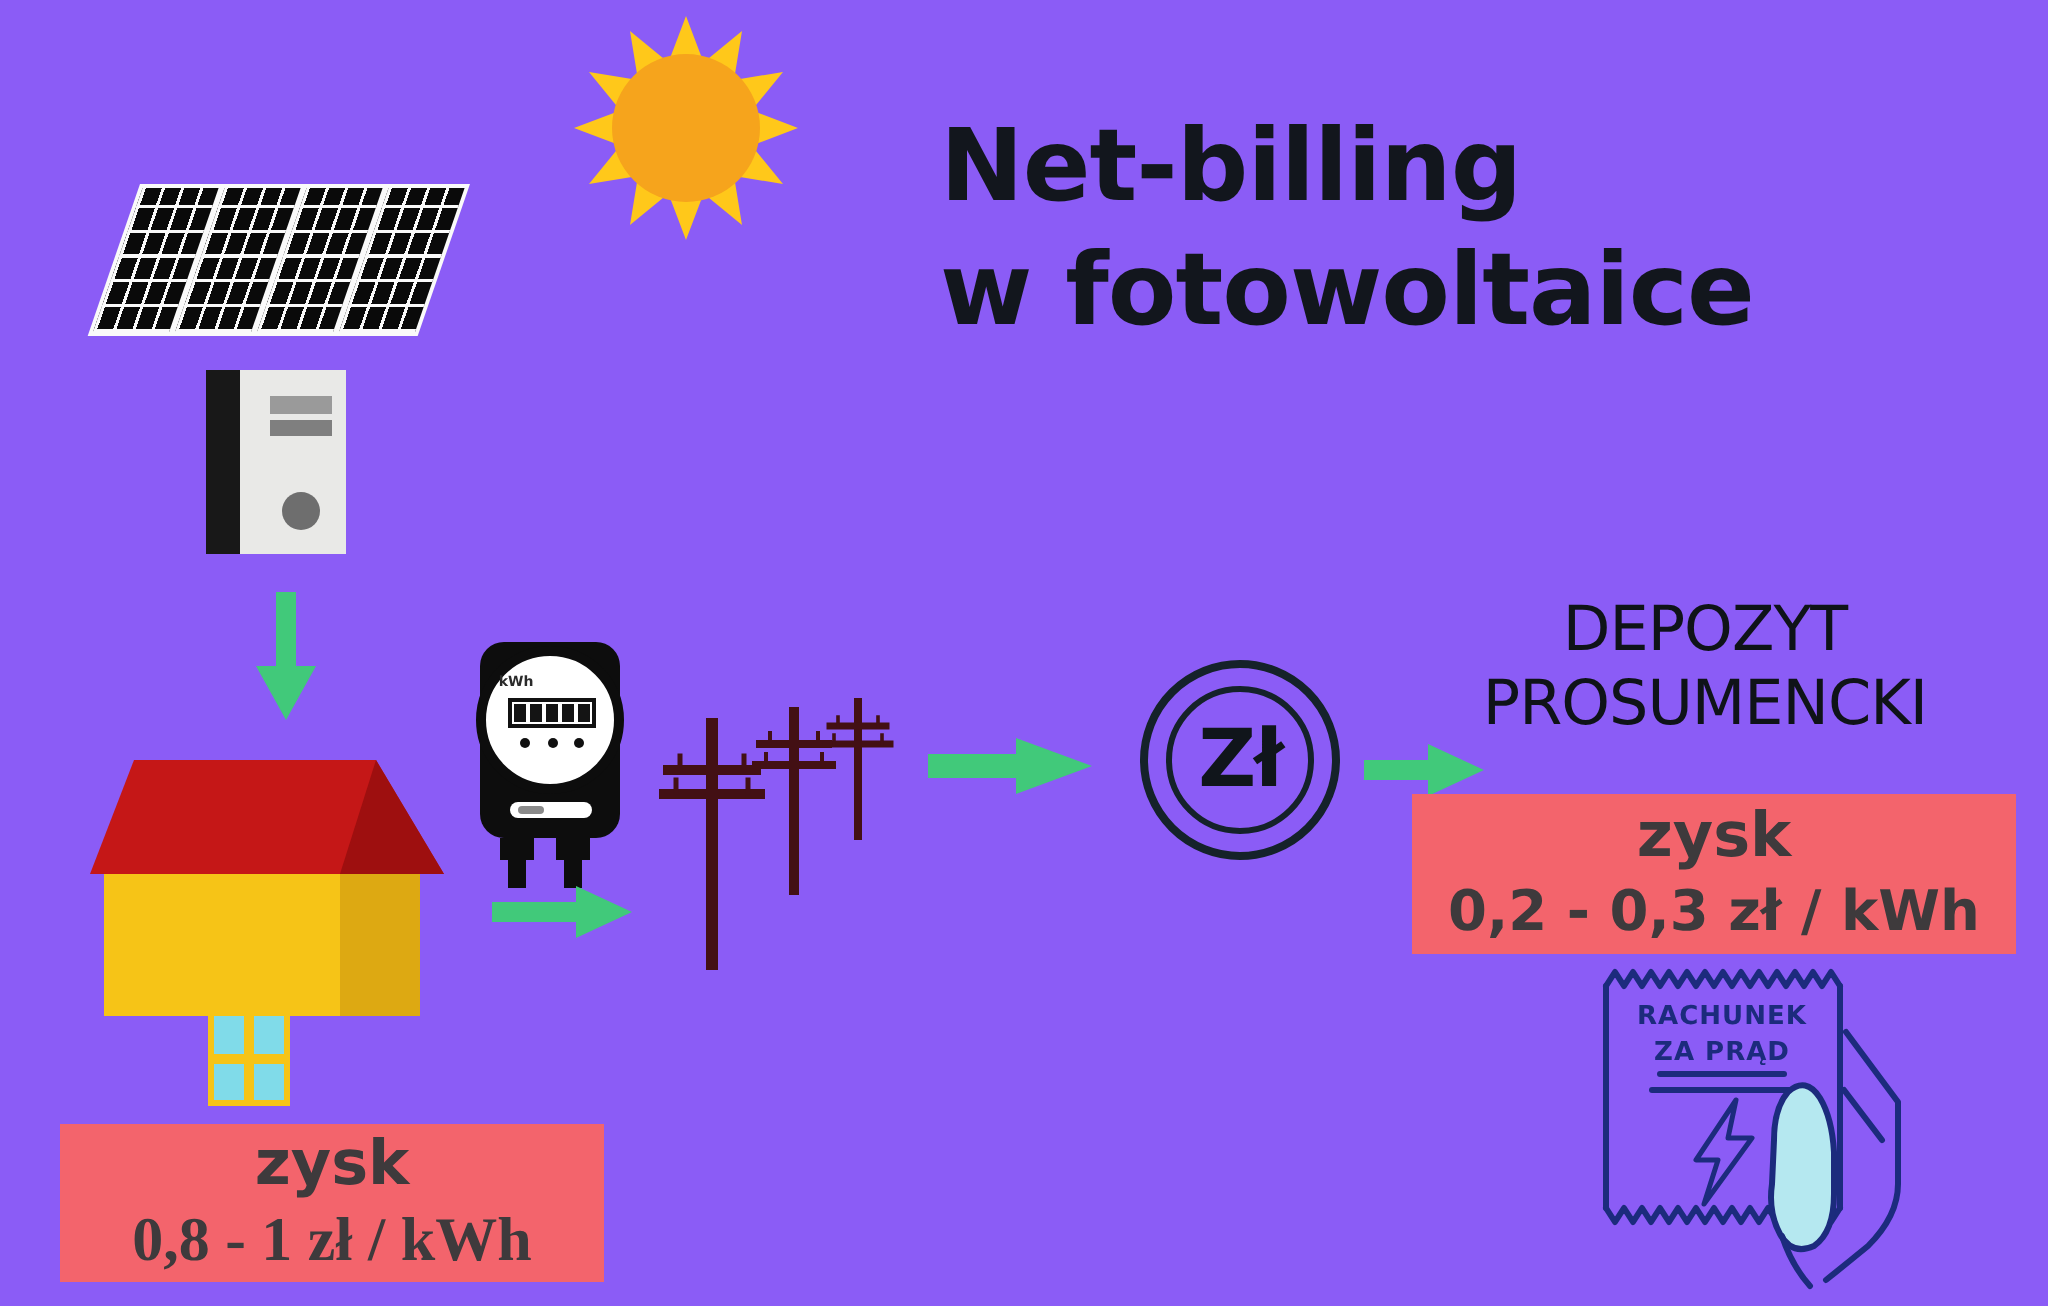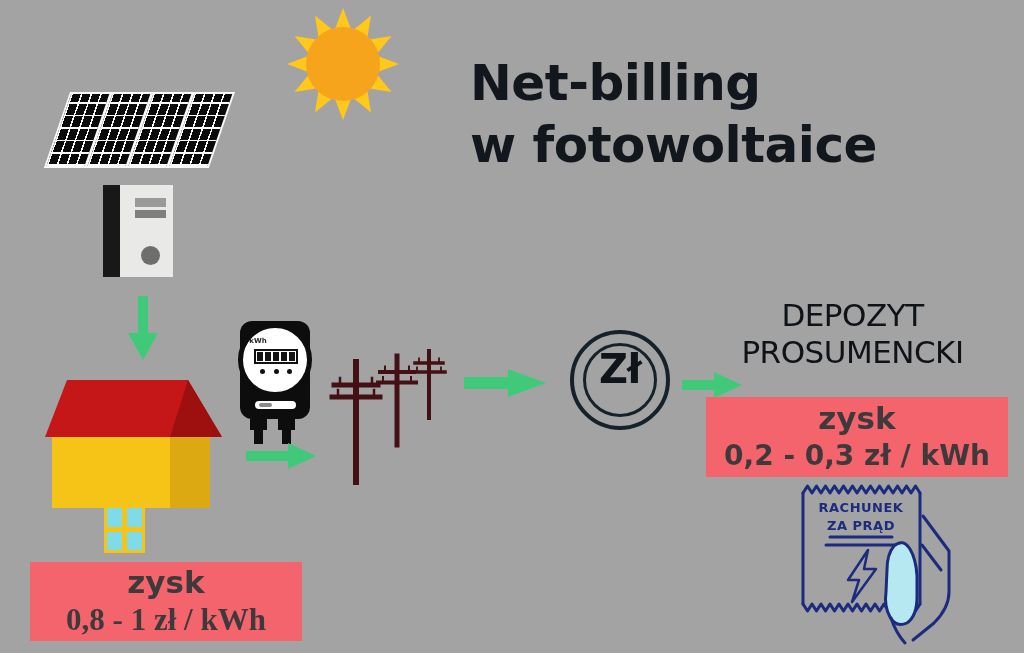--- a/index.html
+++ b/index.html
@@ -1,17 +1,17 @@
 <!DOCTYPE html>
 <html><head>
 <meta charset="utf-8">
 <style>
   html,body{margin:0;padding:0;}
   .canvas{
-    position:relative;width:1024px;height:653px;background:#a3a3a3;
+    position:relative;width:1024px;height:653px;background:#8b5cf6;
     overflow:hidden;font-family:"DejaVu Sans","Liberation Sans",sans-serif;
   }
   .abs{position:absolute;}
 
   
   .title{left:470px;top:52px;color:#12161d;font-weight:bold;font-size:50px;
          line-height:62px;letter-spacing:-0.5px;}
 
   
   .pv{left:70px;top:92px;width:165px;height:76px;background:#fafafa;
@@ -71,21 +71,21 @@
 
   .heading-auto{left:10px;top:521px;width:340px;text-align:center;color:#0f1318;
                 font-weight:bold;font-size:32px;letter-spacing:-0.5px;}
   .heading-dep{left:700px;top:297px;width:305px;text-align:center;color:#0f1318;
                font-weight:normal;font-size:31px;line-height:37px;letter-spacing:-0.5px;}
 
   
   .zl-outer{left:570px;top:330px;width:100px;height:100px;border:4px solid #15222a;border-radius:50%;
             box-sizing:border-box;display:flex;align-items:center;justify-content:center;}
   .zl-inner{width:74px;height:74px;border:3px solid #15222a;border-radius:50%;box-sizing:border-box;
-            display:flex;justify-content:center;}
+            display:flex;align-items:center;justify-content:center;}
   .zl-text{font-size:40px;font-weight:bold;color:#10151b;letter-spacing:-1px;}
 
   svg{display:block;}
 </style>
 </head>
 <body>
 
 <div class="canvas">
 
   <svg class="abs" style="left:283px;top:8px" width="120" height="114" viewBox="0 0 120 114">

